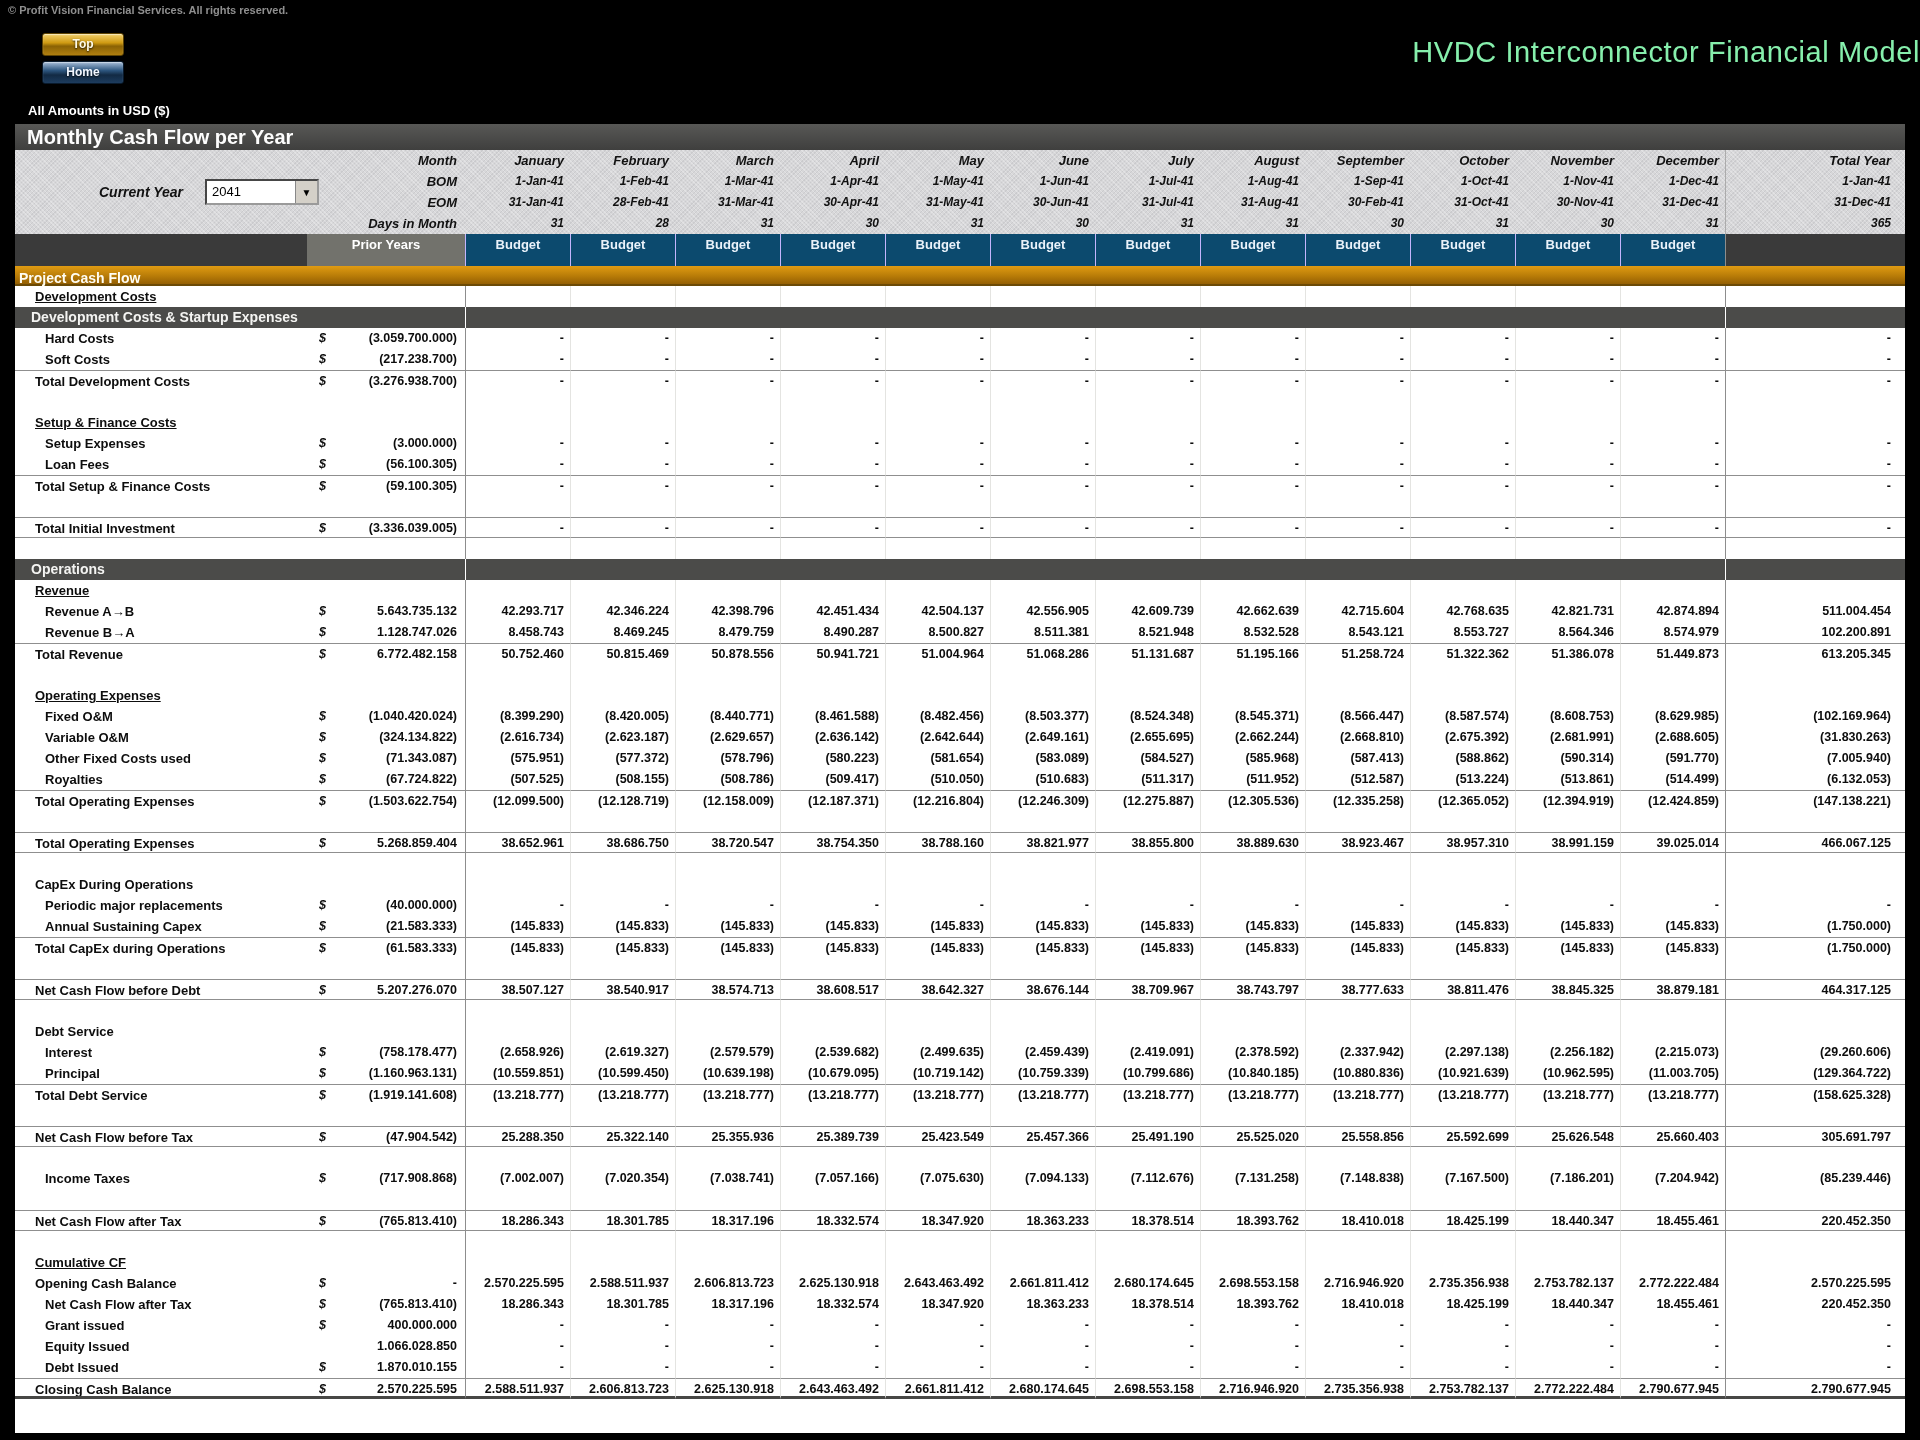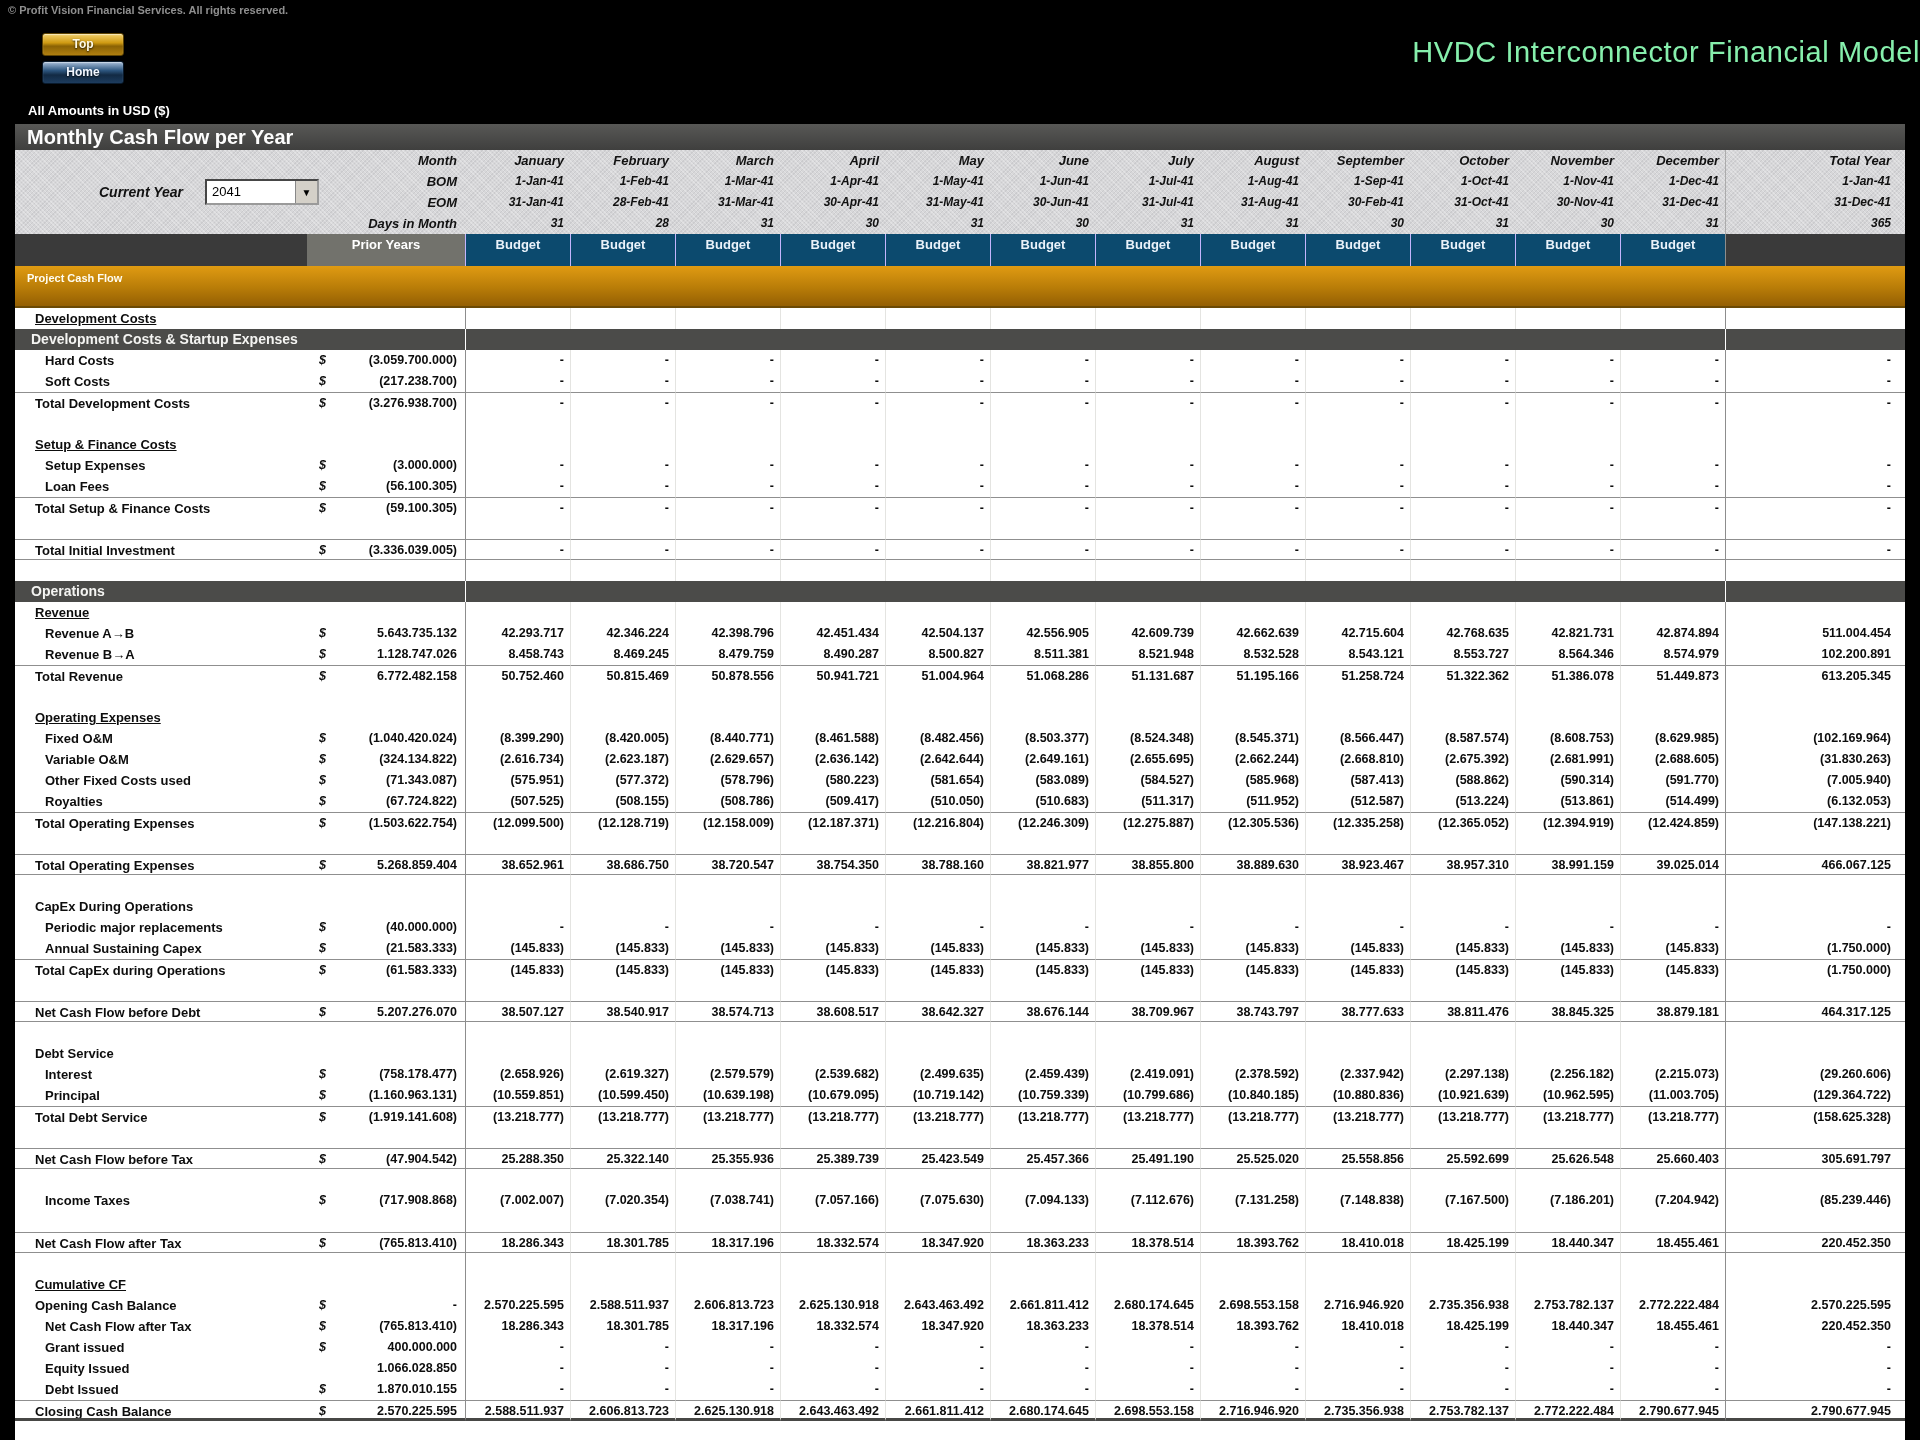--- a/index.html
+++ b/index.html
@@ -45,23 +45,23 @@
     font-size:10px;color:#000;cursor:pointer;}
 
   
   .brow{display:grid;grid-template-columns:292px 38px 120px repeat(12,105px) 180px;height:32px;line-height:22px;}
   .bc{text-align:center;font-size:13px;font-weight:bold;white-space:nowrap;overflow:hidden;}
   .dk{background:#3a3a3a;}
   .prior{grid-column:2/4;background:#72726c;color:#fff;}
   .bud{background:#0c4a6e;color:#eaf2fa;border-left:1px solid #c4b5fd;}
 
   
-  .orange{height:42px;line-height:25px;background:linear-gradient(#e09b12,#b87c08 55%,#945f03);
-    border-bottom:2px solid #6b4a05;box-sizing:border-box;color:#fffdf2;font-size:11px;
-    font-weight:bold;padding-left:12px;}
+  .orange{height:20px;line-height:25px;background:linear-gradient(#e09b12,#b87c08 55%,#945f03);
+    border-bottom:2px solid #6b4a05;box-sizing:border-box;color:#fffdf2;font-size:14px;
+    font-weight:bold;padding-left:4px;}
 
   
   .tbl{background:#fff;}
   .row{display:grid;grid-template-columns:292px 38px 120px repeat(12,105px) 180px;height:21px;line-height:21px;}
   .row div{box-sizing:border-box;white-space:nowrap;overflow:hidden;}
   .lb{font-weight:700;font-size:13px;color:#0d0d0d;}
   .dl{font-style:italic;font-weight:700;font-size:12.5px;padding-left:12px;color:#0d0d0d;}
   .v{font-weight:700;font-size:12.5px;text-align:right;padding-right:6px;color:#0d0d0d;}
   .pr{padding-right:8px;}
   .tt{padding-right:14px;}

